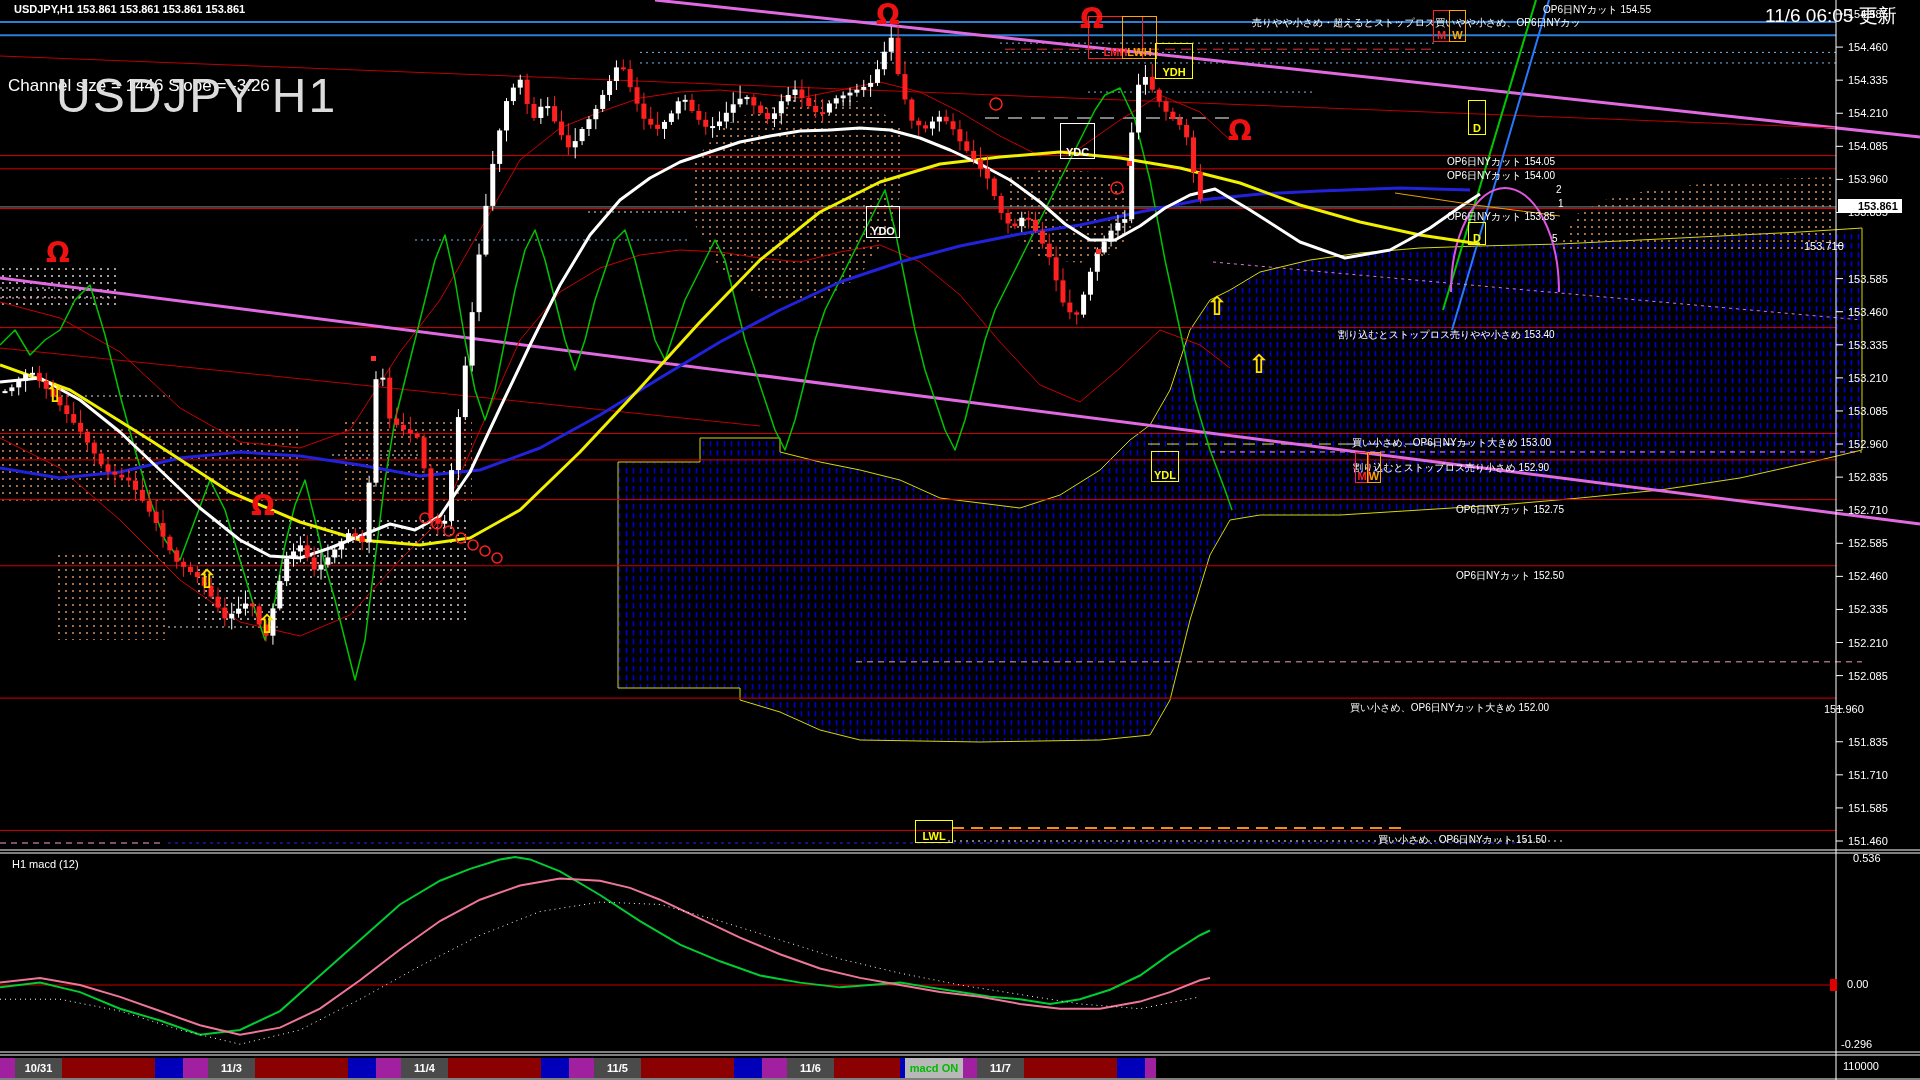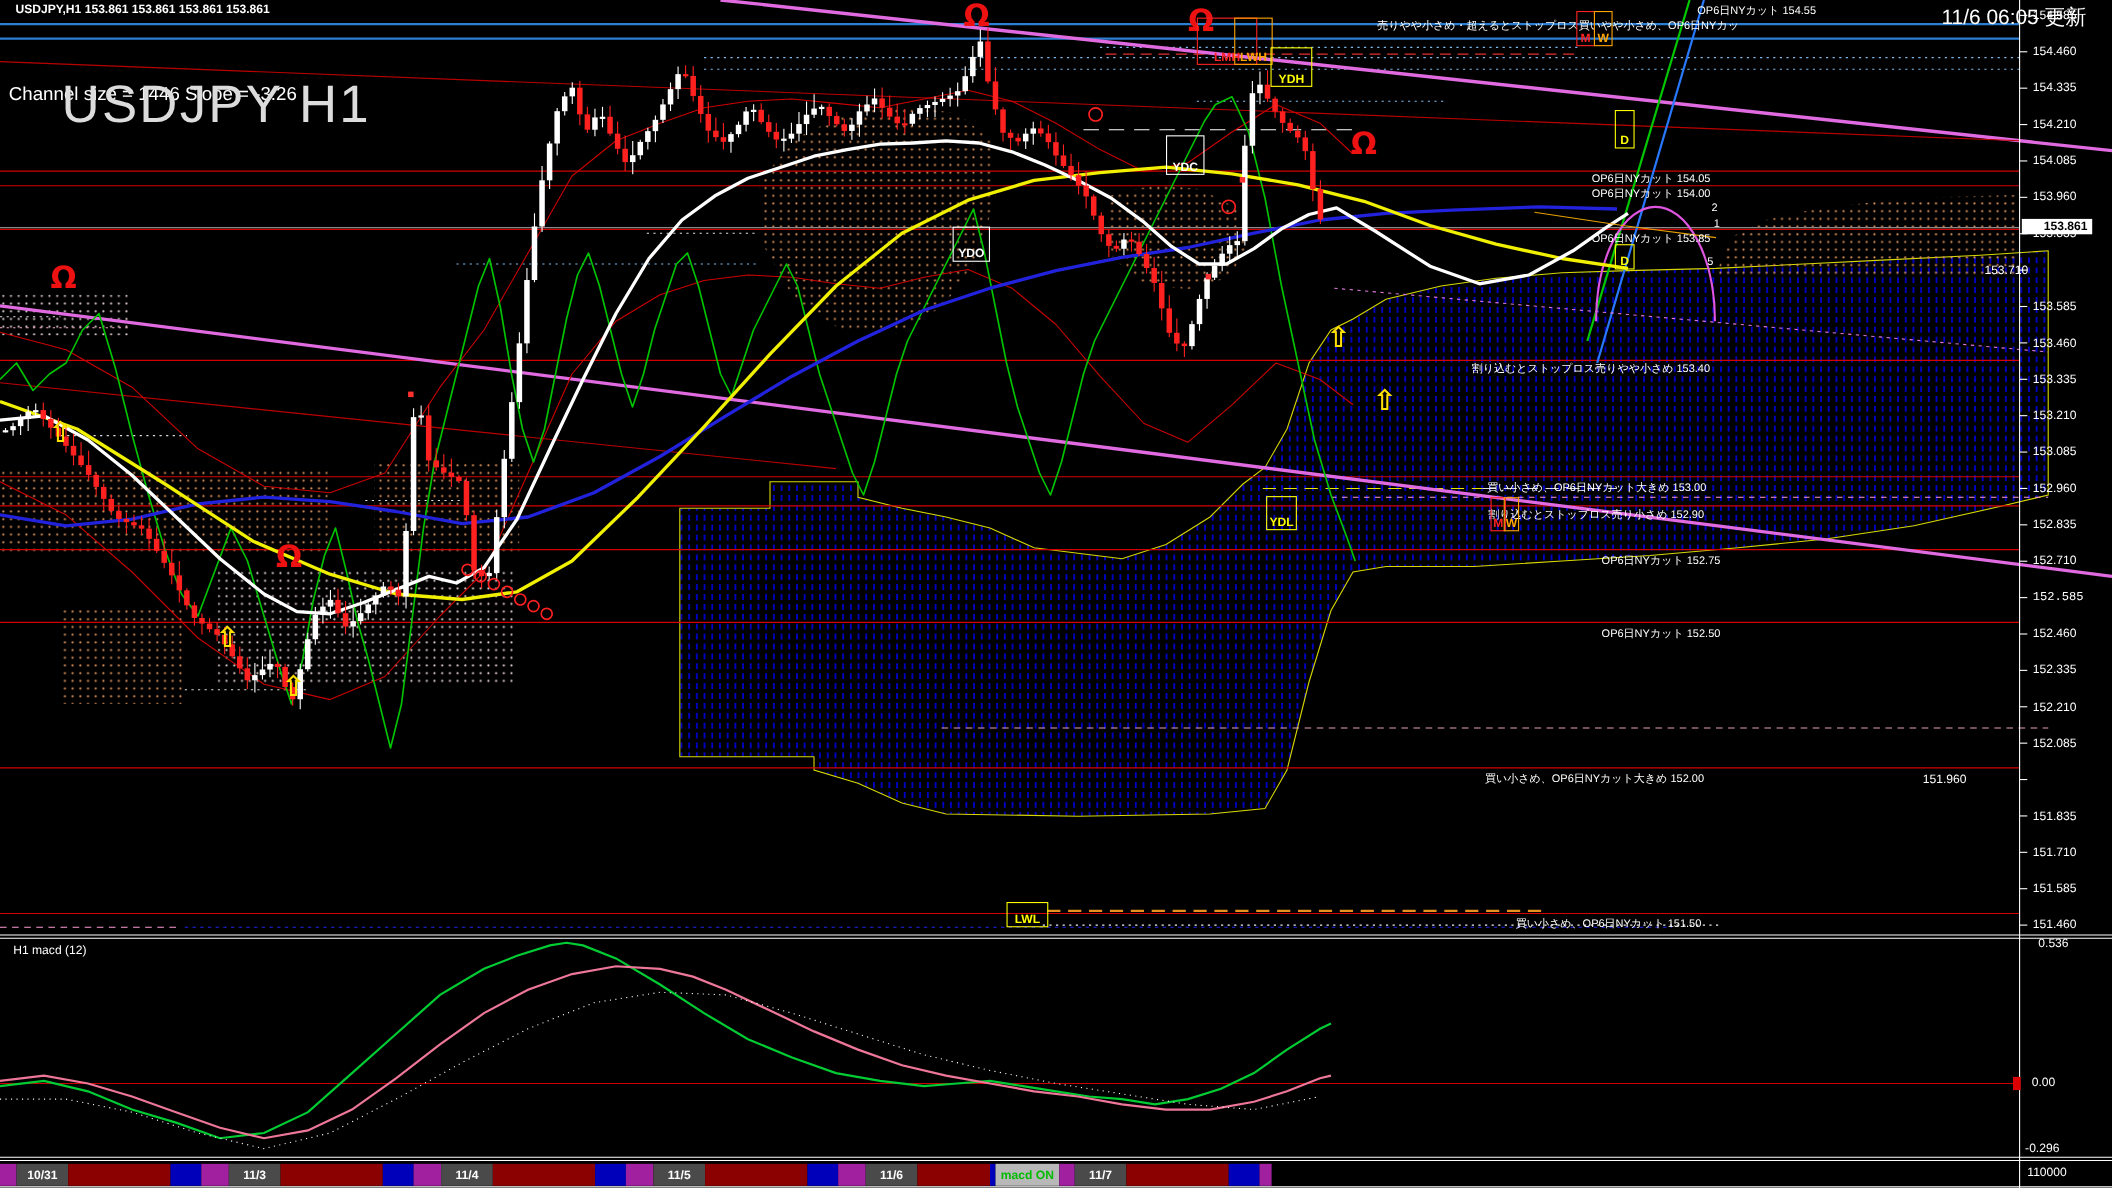--- a/index.html
+++ b/index.html
@@ -614,26 +614,26 @@
       <div class="abs axis-label" style="left: 1848px; top: 206.48px;">153.835</div>
       <div class="abs axis-label" style="left: 1772px; top: 239.56px; margin-left: 32px;">153.710</div>
       <div class="abs axis-label" style="left: 1848px; top: 272.64px;">153.585</div>
       <div class="abs axis-label" style="left: 1848px; top: 305.72px;">153.460</div>
       <div class="abs axis-label" style="left: 1848px; top: 338.8px;">153.335</div>
       <div class="abs axis-label" style="left: 1848px; top: 371.88px;">153.210</div>
       <div class="abs axis-label" style="left: 1848px; top: 404.96px;">153.085</div>
       <div class="abs axis-label" style="left: 1848px; top: 438.04px;">152.960</div>
       <div class="abs axis-label" style="left: 1848px; top: 471.12px;">152.835</div>
       <div class="abs axis-label" style="left: 1848px; top: 504.2px;">152.710</div>
-      <div class="abs axis-label" style="left: 1848px; top: 537.28px; font-family: Liberation Mono, monospace;">152.585</div>
+      <div class="abs axis-label" style="left: 1848px; top: 537.28px;">152.585</div>
       <div class="abs axis-label" style="left: 1848px; top: 570.36px;">152.460</div>
       <div class="abs axis-label" style="left: 1848px; top: 603.44px;">152.335</div>
       <div class="abs axis-label" style="left: 1848px; top: 636.52px;">152.210</div>
       <div class="abs axis-label" style="left: 1848px; top: 669.6px;">152.085</div>
-      <div class="abs axis-label" style="left: 1748px; top: 702.68px;">151.960</div>
+      <div class="abs axis-label" style="left: 1824px; top: 702.68px;">151.960</div>
       <div class="abs axis-label" style="left: 1848px; top: 735.76px;">151.835</div>
       <div class="abs axis-label" style="left: 1848px; top: 768.84px;">151.710</div>
       <div class="abs axis-label" style="left: 1848px; top: 801.92px;">151.585</div>
       <div class="abs axis-label" style="left: 1848px; top: 835px;">151.460</div>
     </div>
   <div id="price-box" class="abs" style="left:1838px;top:199px;padding-left:20px;">153.861</div>
 
   <div class="abs axis-label" style="left:1841px;top:852px;padding-left:12px;">0.536</div>
   <div class="abs axis-label" style="left:1847px;top:978px;">0.00</div>
   <div class="abs axis-label" style="left:1841px;top:1038px;">-0.296</div>

